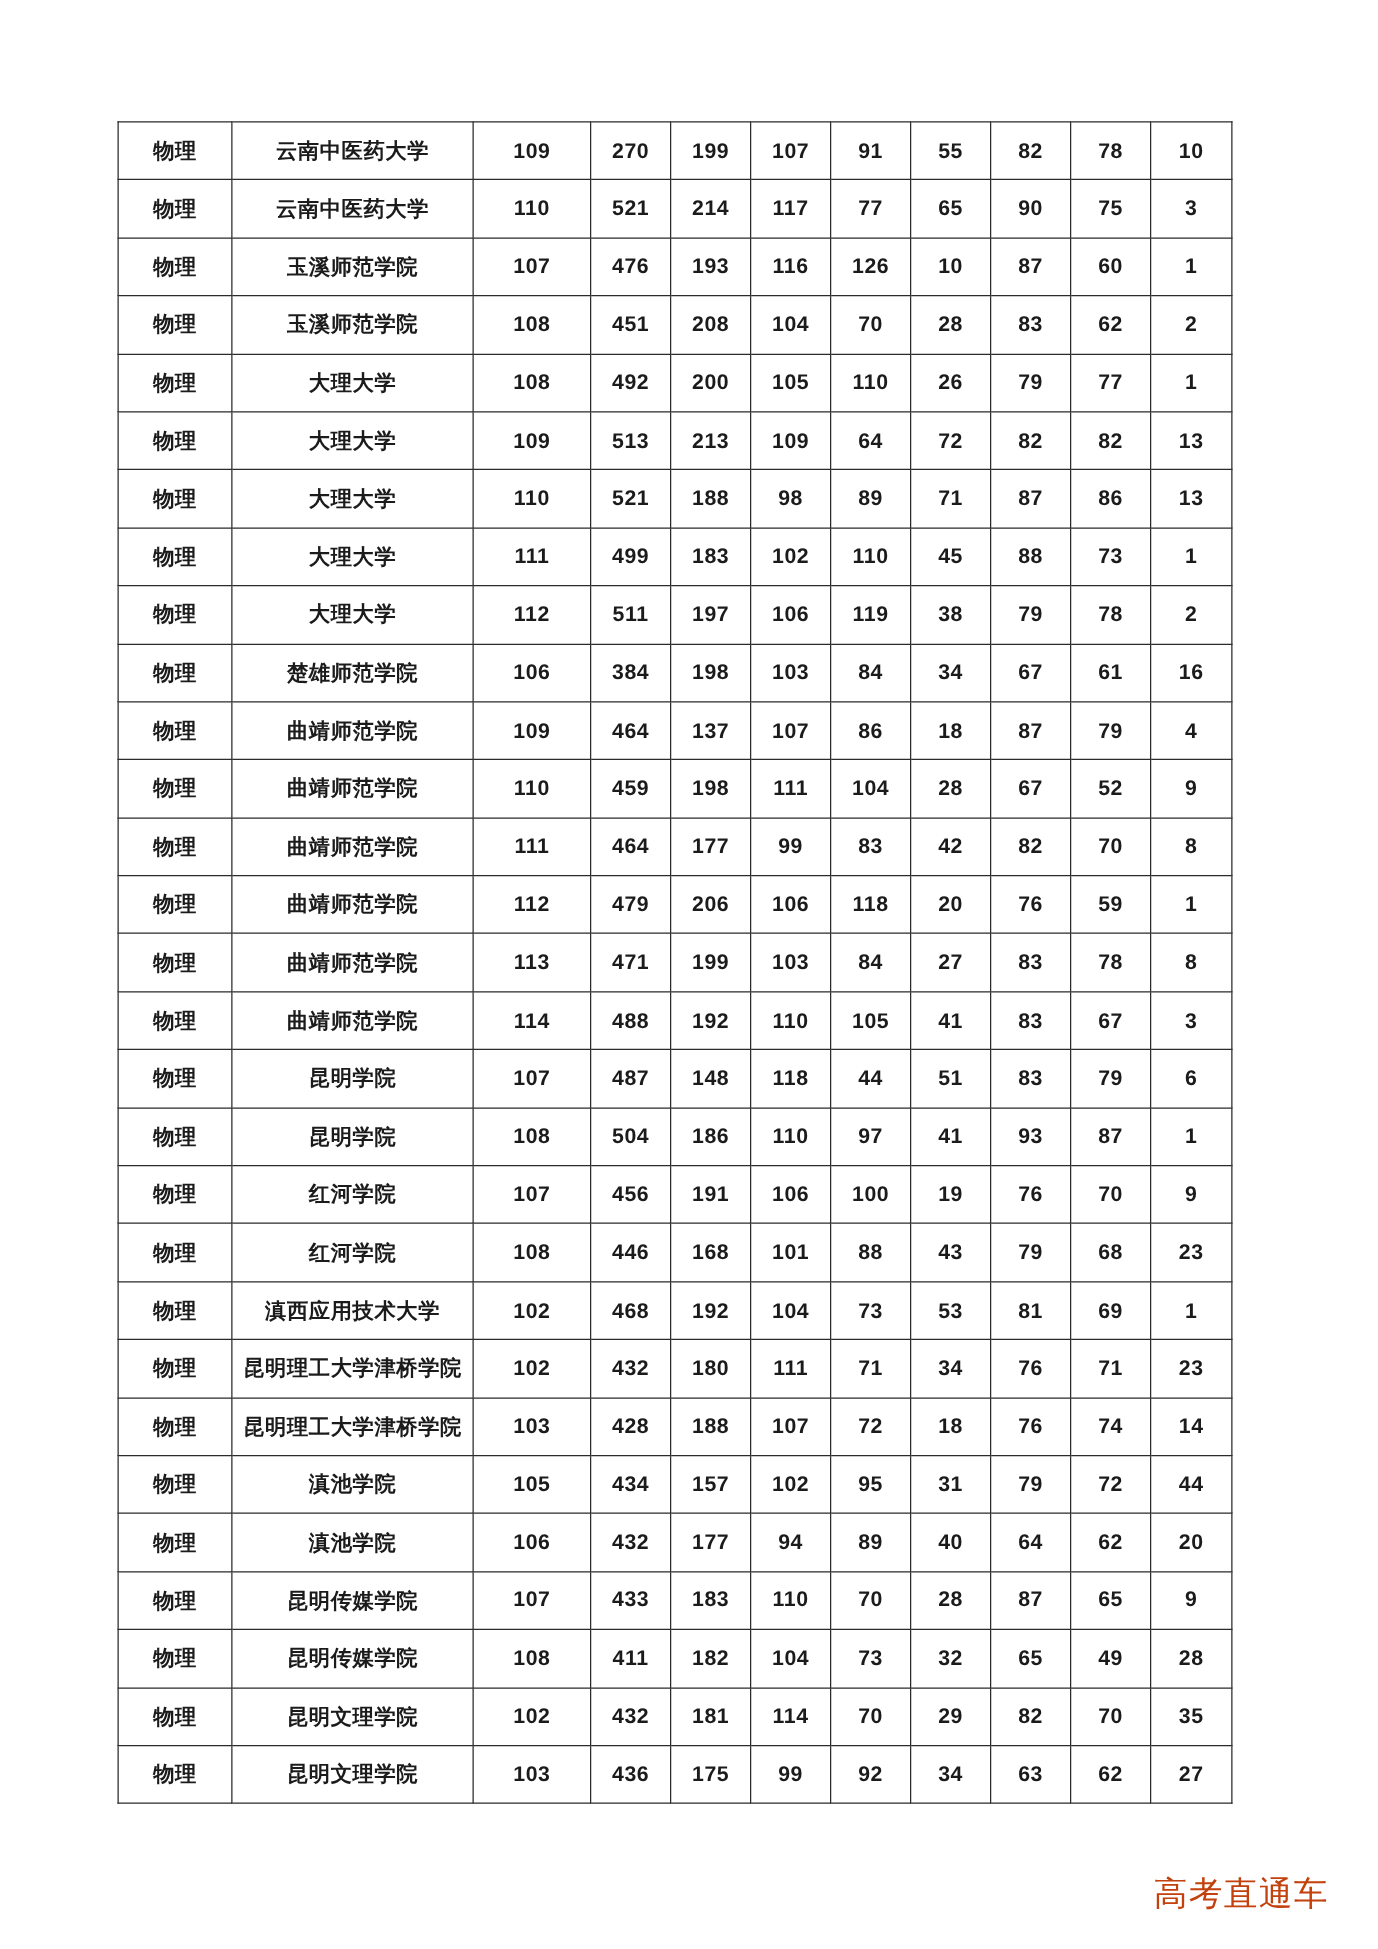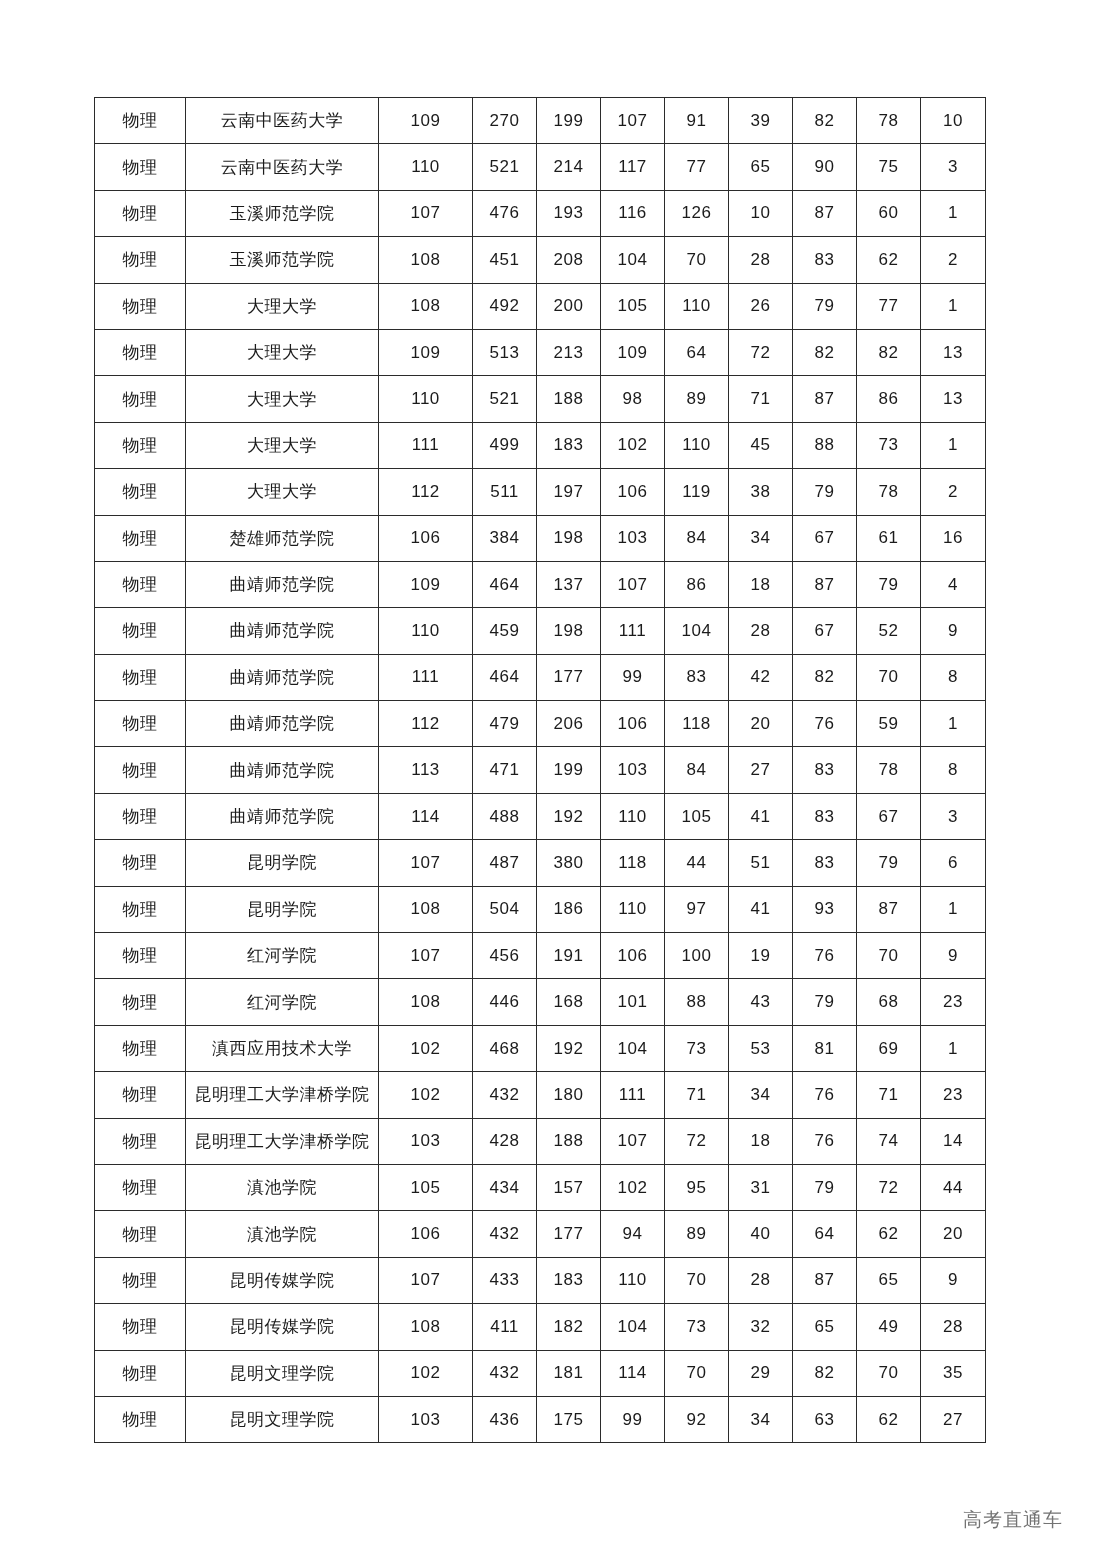--- a/index.html
+++ b/index.html
@@ -15,38 +15,39 @@
     color: #1b1b1b;
     overflow: hidden;
   }
   table.score-table {
     position: absolute;
     left: 94px;
     top: 97px;
     width: 891px;
     border-collapse: collapse;
     table-layout: fixed;
+    font-weight: bold;
   }
   table.score-table td {
     border: 1px solid #2b2b2b;
     height: 45.4px;
     text-align: center;
     vertical-align: middle;
     font-size: 17px;
     padding: 0 2px;
     letter-spacing: 0.5px;
     white-space: nowrap;
     overflow: hidden;
   }
   .watermark {
     position: absolute;
     right: 39px;
     bottom: 26px;
-    font-size: 19px;
-    color: #737373;
+    font-size: 27px;
+    color: #c2410c;
     letter-spacing: 1px;
   }
 </style>
 </head>
 <body>
 
 <table class="score-table">
   <colgroup>
     <col style="width:91px">
     <col style="width:193px">
@@ -62,21 +63,21 @@
   </colgroup>
   <tbody id="table-body">
       <tr>
         <td>物理</td>
         <td>云南中医药大学</td>
         <td>109</td>
         <td>270</td>
         <td>199</td>
         <td>107</td>
         <td>91</td>
-        <td>39</td>
+        <td>55</td>
         <td>82</td>
         <td>78</td>
         <td>10</td>
       </tr>
       <tr>
         <td>物理</td>
         <td>云南中医药大学</td>
         <td>110</td>
         <td>521</td>
         <td>214</td>
@@ -267,21 +268,21 @@
         <td>41</td>
         <td>83</td>
         <td>67</td>
         <td>3</td>
       </tr>
       <tr>
         <td>物理</td>
         <td>昆明学院</td>
         <td>107</td>
         <td>487</td>
-        <td>380</td>
+        <td>148</td>
         <td>118</td>
         <td>44</td>
         <td>51</td>
         <td>83</td>
         <td>79</td>
         <td>6</td>
       </tr>
       <tr>
         <td>物理</td>
         <td>昆明学院</td>

